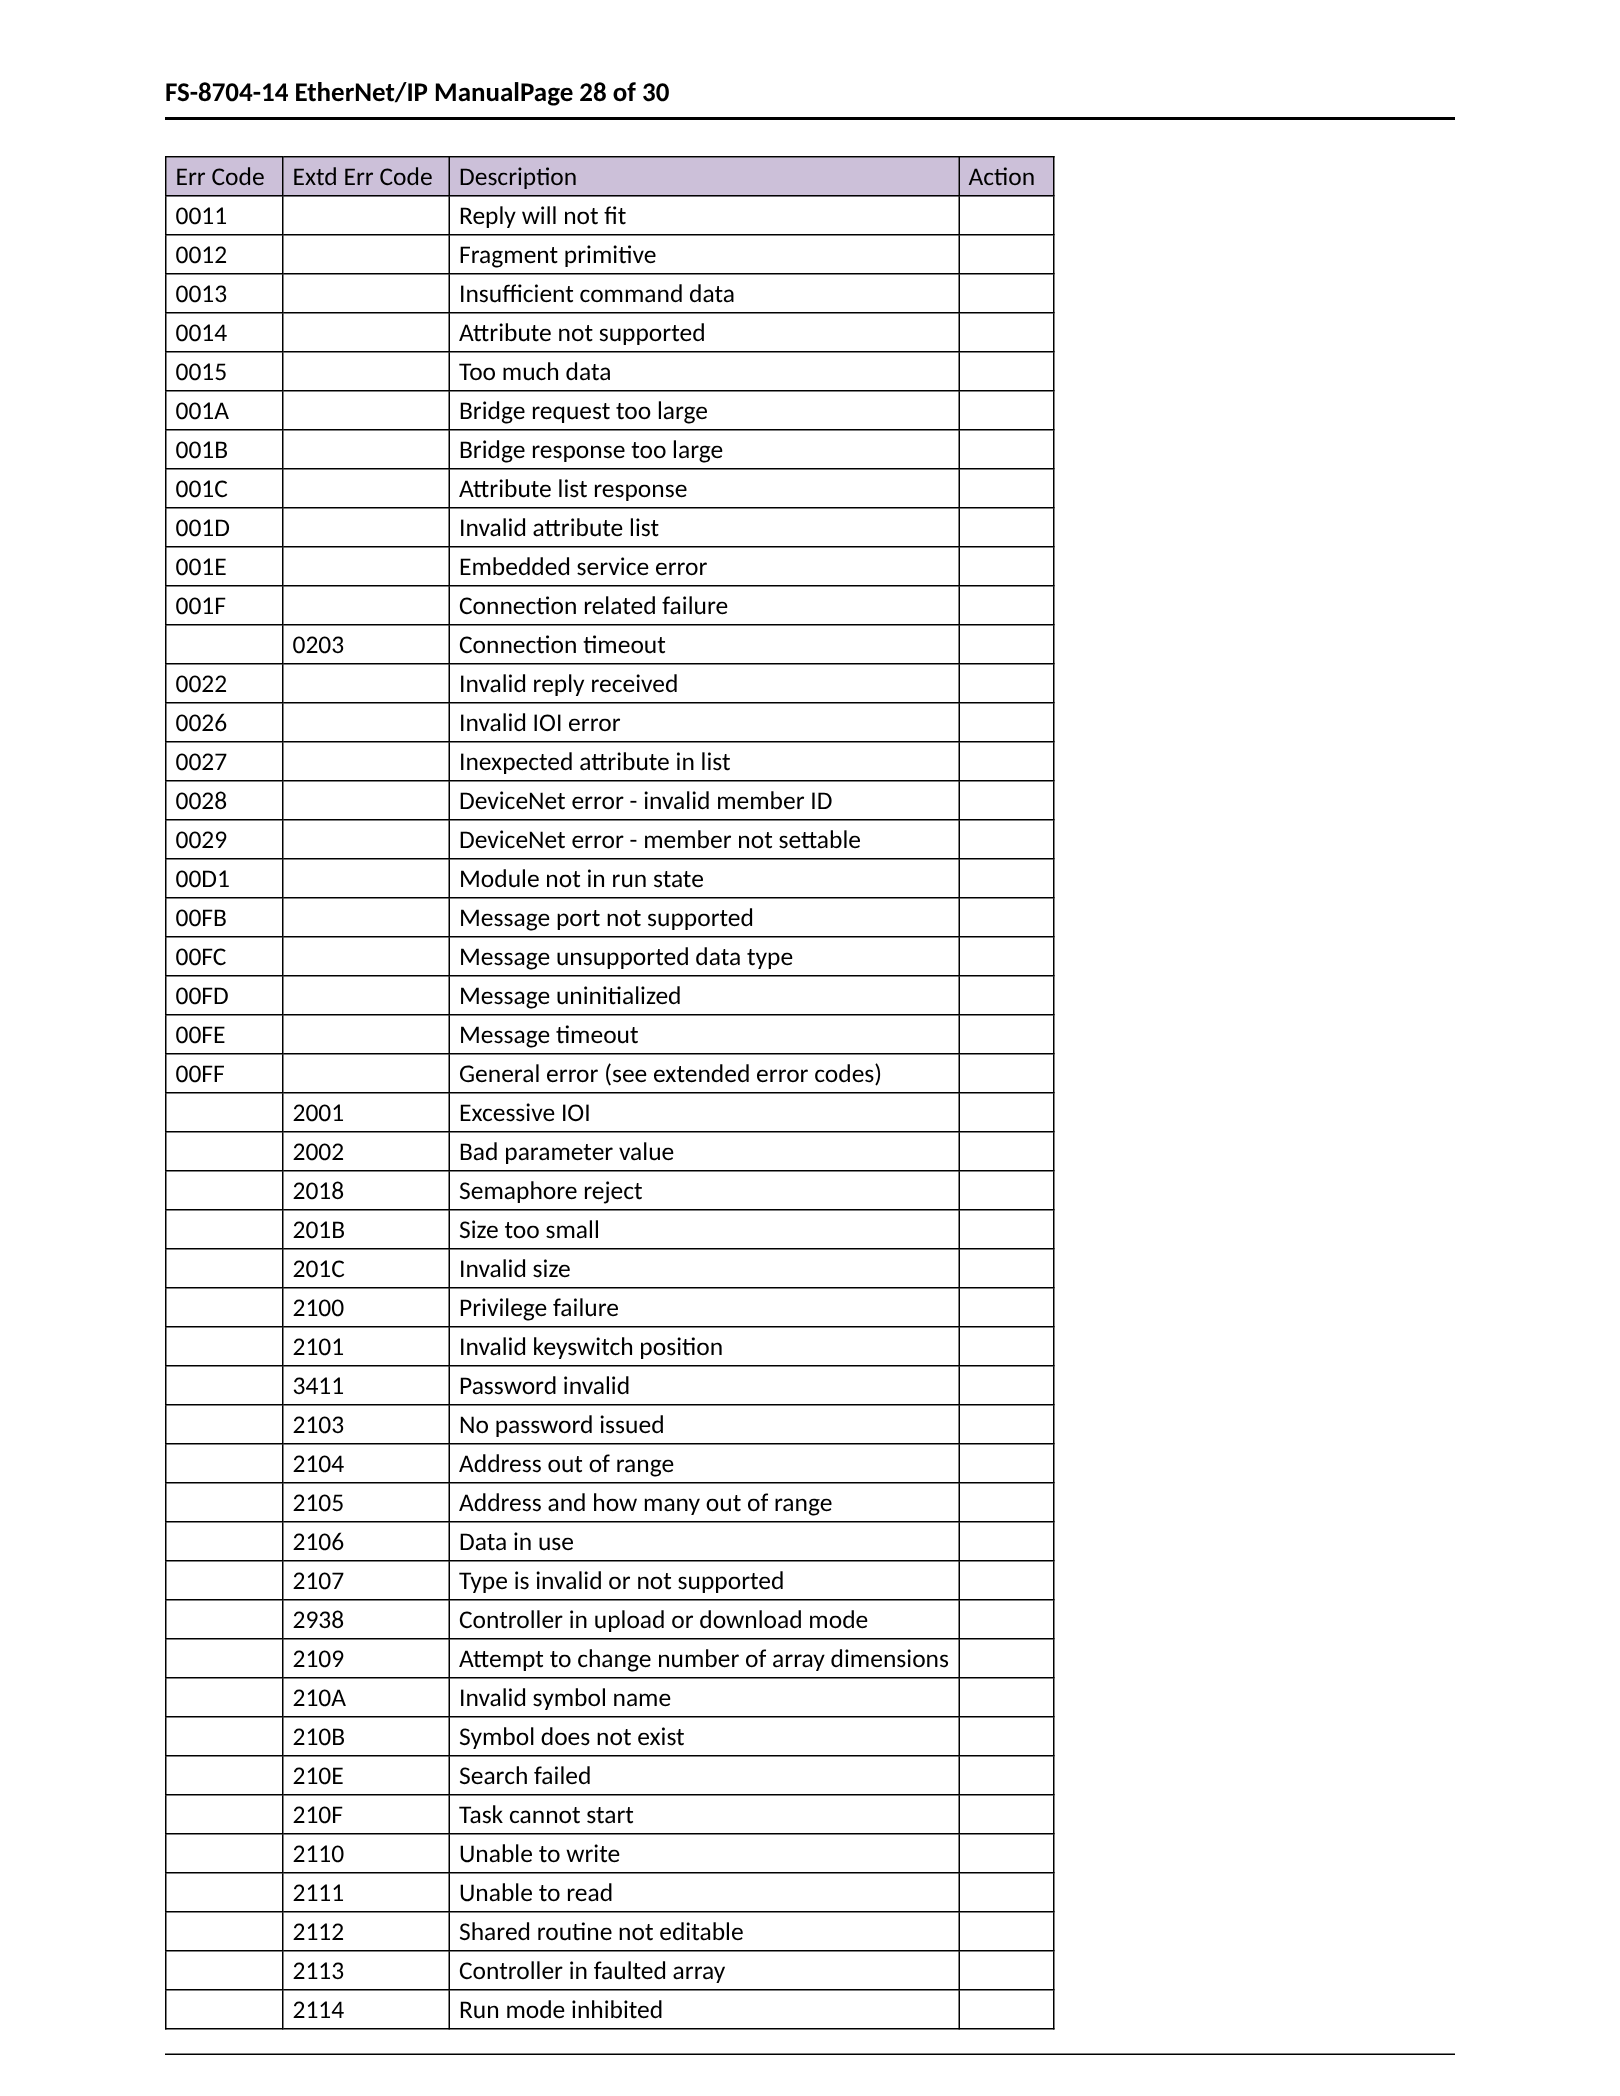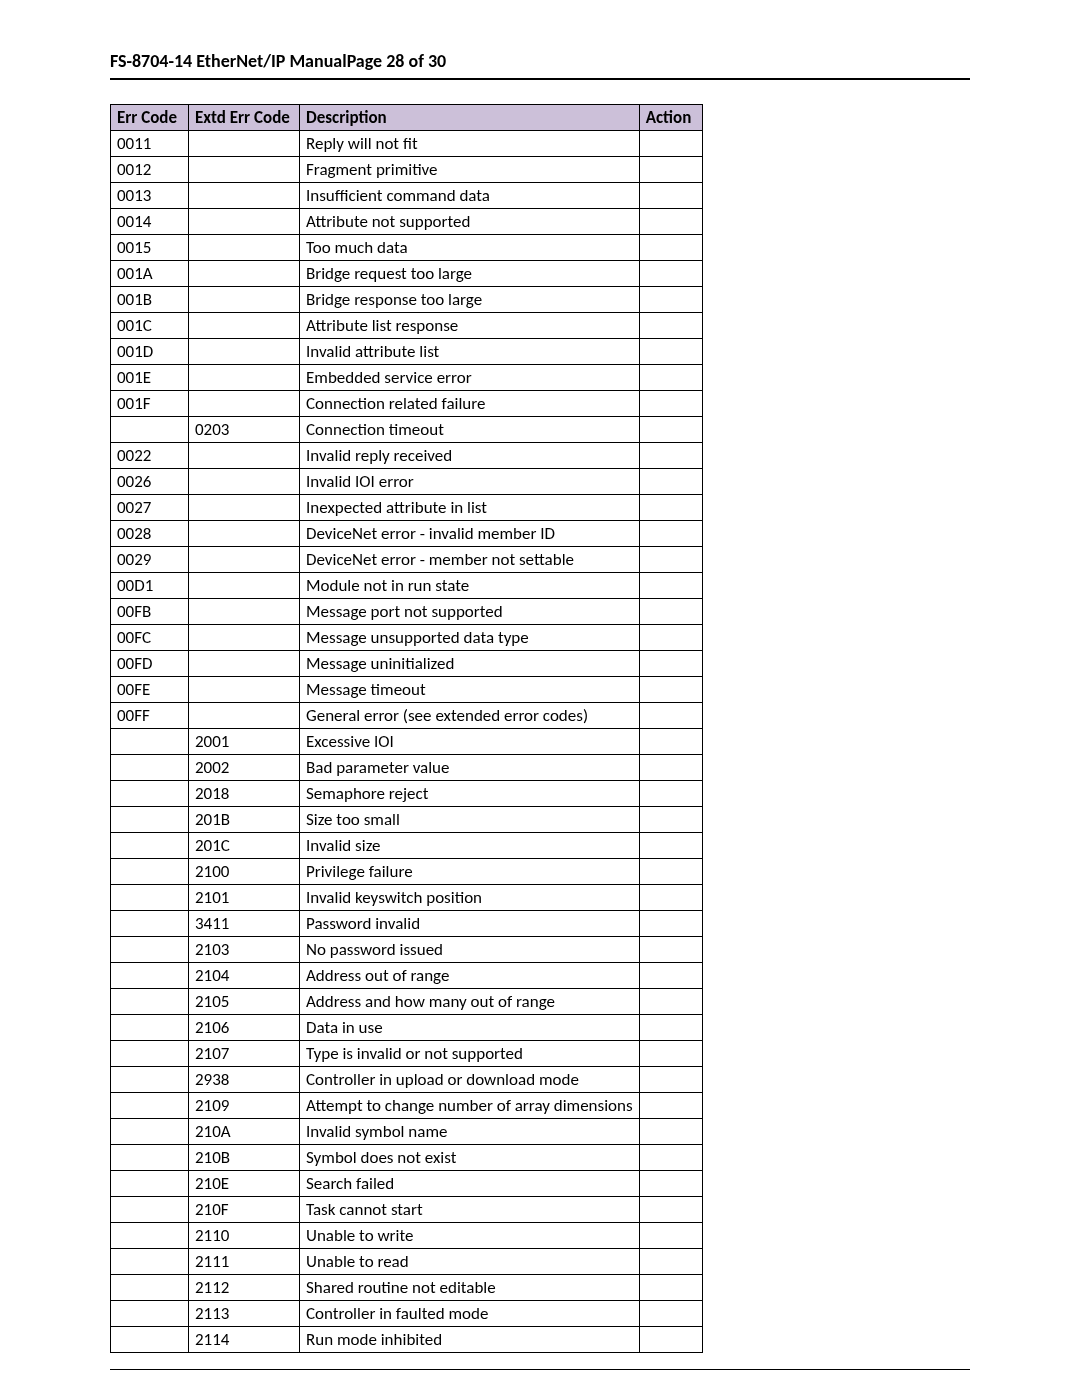--- a/index.html
+++ b/index.html
@@ -30,21 +30,21 @@
     border: none;
     border-top: 2px solid #000;
     margin: 0 0 24px 0;
   }
   .err-table {
     border-collapse: collapse;
     font-size: 17px;
     color: #000;
   }
   .err-table th {
-    font-weight: bold;
+    font-weight: normal;
     text-align: left;
     background: #ccc0d9;
     border: 1px solid #000;
     padding: 2px 6px;
   }
   .err-table td {
     border: 1px solid #000;
     padding: 2px 6px;
     vertical-align: top;
     white-space: nowrap;
@@ -347,21 +347,21 @@
         </tr>
         <tr>
           <td class="col-err"></td>
           <td class="col-extd">2112</td>
           <td class="col-desc">Shared routine not editable</td>
           <td class="col-act"></td>
         </tr>
         <tr>
           <td class="col-err"></td>
           <td class="col-extd">2113</td>
-          <td class="col-desc">Controller in faulted mode</td>
+          <td class="col-desc">Controller in faulted array</td>
           <td class="col-act"></td>
         </tr>
         <tr>
           <td class="col-err"></td>
           <td class="col-extd">2114</td>
           <td class="col-desc">Run mode inhibited</td>
           <td class="col-act"></td>
         </tr>
       </tbody>
   </table>

